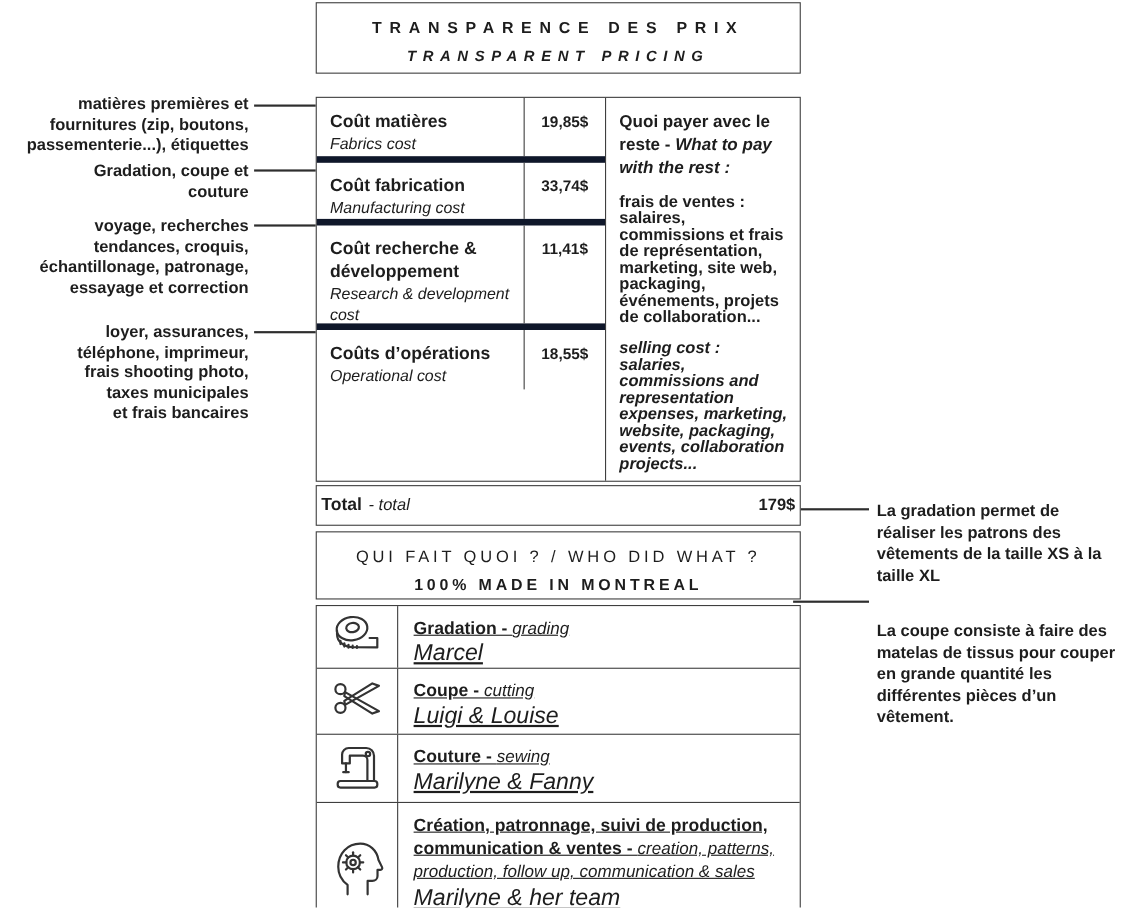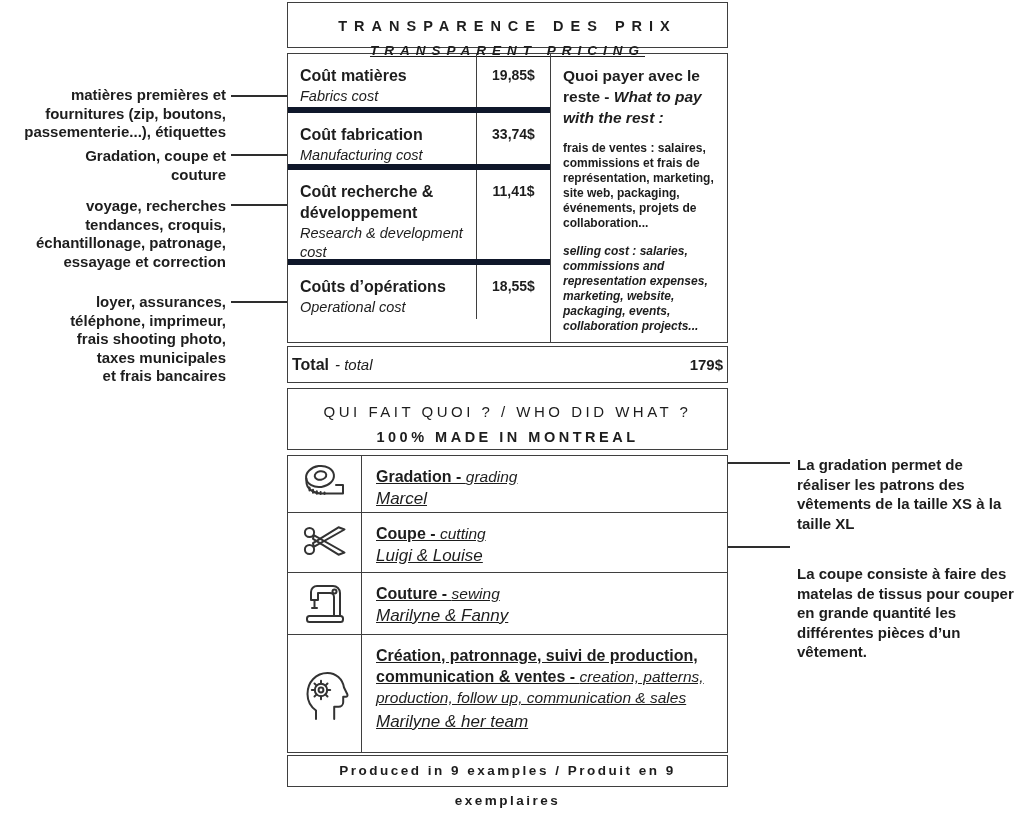--- a/index.html
+++ b/index.html
@@ -7,37 +7,37 @@
   body {
     position:relative;
     font-family:"Liberation Sans", sans-serif;
     color:#1d1d1d;
     overflow:hidden;
   }
   .main-col { position:absolute; left:287px; top:2px; width:441px; }
   .box { border:1px solid #3f3f3f; background:#fff; }
 
   
-  .header-box { height:46px; text-align:center; padding-top:15px; margin-bottom:5px; }
+  .header-box { height:65px; text-align:center; padding-top:15px; margin-bottom:21px; }
   .header-title { font-size:14.5px; font-weight:700; letter-spacing:7px; }
-  .header-sub { font-size:13.5px; font-weight:700; font-style:italic; letter-spacing:6px; margin-top:9px;text-decoration:underline; }
+  .header-sub { font-size:13.5px; font-weight:700; font-style:italic; letter-spacing:6px; margin-top:9px; }
 
   
   .costs-box { display:flex; margin-bottom:3px; }
   .costs-left { width:262px; display:flex; flex-direction:column; }
   .cost-row { display:flex; border-bottom:6px solid #0f172a; }
   .cost-row:last-child { border-bottom:none; }
   .cost-name { width:188px; padding:11px 10px 8px 12px; }
   .cost-name .fr { font-size:16px; font-weight:700; line-height:21px; }
   .cost-name .en { font-size:14.5px; font-style:italic; line-height:19px; margin-top:1px; }
   .cost-price { width:74px; border-left:1px solid #3f3f3f; font-size:14px; font-weight:700; padding-top:13px; text-align:center; }
   .rest-panel { flex:1; border-left:1px solid #3f3f3f; padding:11px 11px 8px 12px; }
   .rest-title { font-size:15.5px; font-weight:700; line-height:21px; }
   .rest-title .en-i { font-style:italic; }
-  .rest-p { font-size:12px; font-weight:700; line-height:15px; margin-top:13px; }
+  .rest-p { font-size:15px; font-weight:700; line-height:15px; margin-top:13px; }
   .rest-p.en { font-style:italic; }
 
   
   .total-box { height:37px; display:flex; align-items:center; padding:0 4px; margin-bottom:5px; }
   .total-fr { font-size:16px; font-weight:700; }
   .total-en { font-size:15px; font-style:italic; margin-left:6px; }
   .total-val { margin-left:auto; font-size:15px; font-weight:700; }
 
   
   .who-box { height:62px; text-align:center; padding-top:14px; margin-bottom:5px; }
@@ -46,21 +46,21 @@
   .who-line2 { font-size:14.5px; font-weight:700; letter-spacing:3.5px; margin-top:9px; }
 
   
   .team-box { margin-bottom:2px;text-decoration:underline; }
   .team-row { display:flex; border-bottom:1px solid #3f3f3f; }
   .team-row:last-child { border-bottom:none; }
   .icon-cell { width:74px; border-right:1px solid #3f3f3f; display:flex; align-items:center; justify-content:center; flex:0 0 74px; }
   .team-text { flex:1; padding:10px 12px 8px 14px; }
   .team-title { font-size:16px; font-weight:700; line-height:21px; }
   .team-title .it { font-style:italic; font-weight:400; font-size:15.5px; }
-  .team-people { font-size:17px; font-style:italic; line-height:20px; margin-top:2px; }
+  .team-people { font-size:21px; font-style:italic; line-height:20px; margin-top:2px; }
   svg.icon { stroke:#333; fill:none; stroke-width:2; stroke-linecap:round; stroke-linejoin:round; }
 
   
   .produced-box { height:32px; text-align:center; font-size:13.5px; font-weight:700; letter-spacing:2.5px; line-height:30px; }
 
   
   .ann { position:absolute; font-weight:700; font-size:15px; }
   .ann-left { text-align:right; left:0; width:226px; line-height:18.5px; }
   .ann-right { left:797px; width:227px; line-height:19.5px; text-align:left; }
   .conn { position:absolute; height:2px; background:#2e2e2e; }

